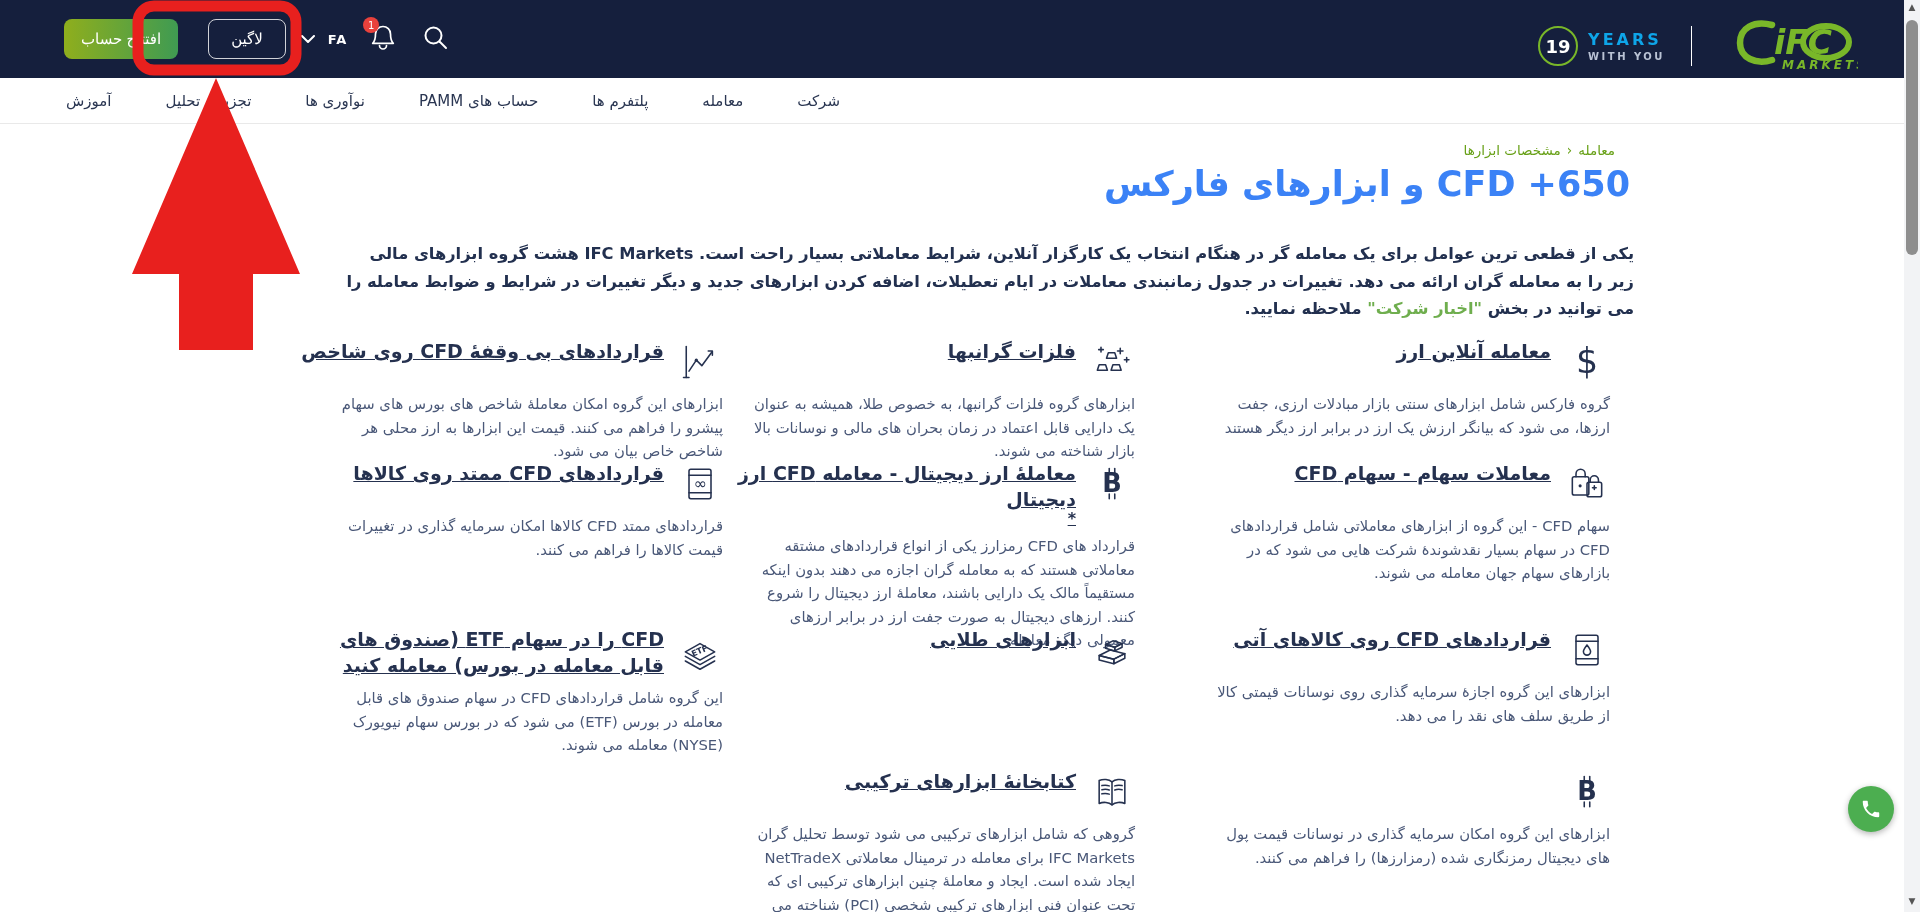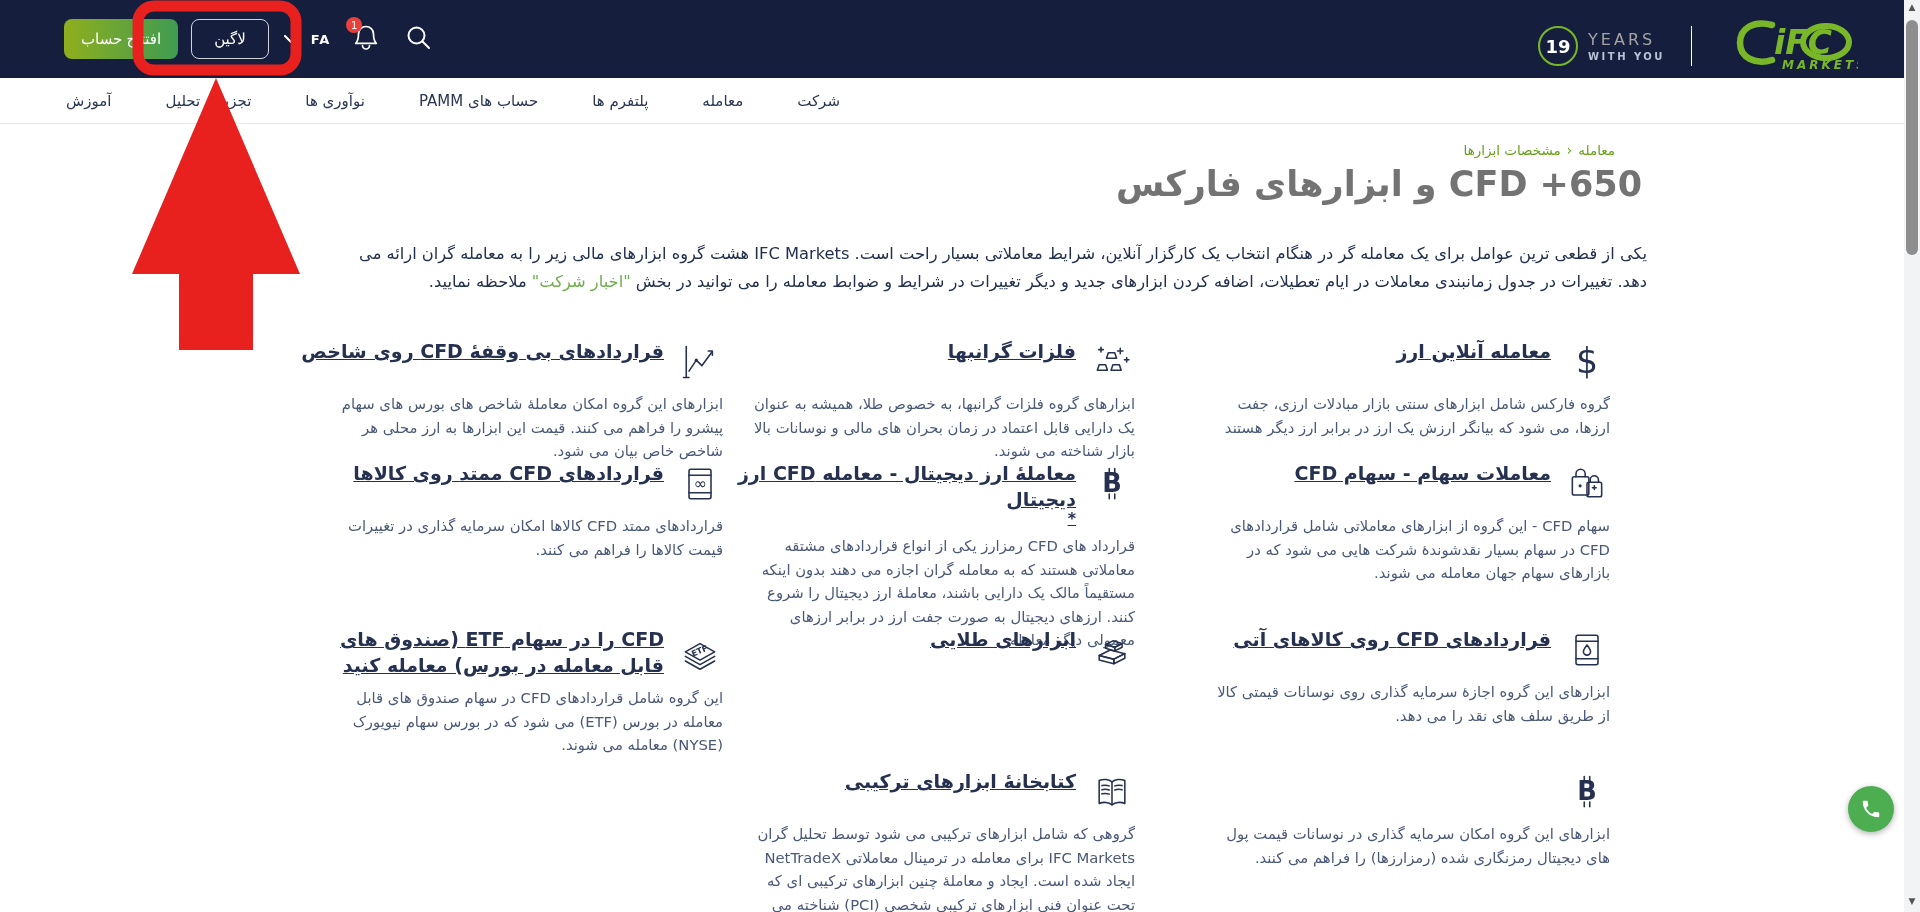--- a/index.html
+++ b/index.html
@@ -6,53 +6,53 @@
   html,body { width:1920px; height:912px; overflow:hidden; background:#fff;
               font-family:"DejaVu Sans","Liberation Sans",sans-serif; }
   body { position:relative; }
 
   
   .header { position:absolute; left:0; top:0; width:1920px; height:78px; background:#151f3d; }
   .hdr-left { position:absolute; left:64px; top:0; height:78px; display:flex; align-items:center; }
   .btn-open { background:linear-gradient(90deg,#8fae1d,#3f9b52); color:#fff; border:none;
               border-radius:8px; font-size:15px; padding:11px 17px; cursor:pointer; }
   .btn-login { background:transparent; color:#fff; border:1px solid rgba(255,255,255,.8);
-               border-radius:8px; font-size:15px; padding:10px 22px; margin-left:13px; cursor:pointer; }
+               border-radius:8px; font-size:15px; padding:10px 22px; margin-left:30px; cursor:pointer; }
   .chev { margin-left:15px; display:flex; align-items:center; cursor:pointer; }
   .lang { color:#fff; font-size:13px; font-weight:bold; letter-spacing:1px; margin-left:13px; cursor:pointer; }
   .bell-wrap { position:relative; margin-left:23px; cursor:pointer; }
   .badge { position:absolute; left:-7px; top:-6px; width:16px; height:16px; border-radius:50%;
            background:#e8413c; color:#fff; font-size:10px; display:flex; align-items:center;
            justify-content:center; }
   .search-wrap { margin-left:26px; cursor:pointer; }
 
   .hdr-right { position:absolute; right:62px; top:0; height:92px; display:flex; align-items:center; }
   .years { display:flex; align-items:center; }
   .years-circle { width:40px; height:40px; border:2.5px solid #79b729; border-radius:50%;
                   color:#fff; font-size:18px; font-weight:bold; display:flex; align-items:center;
                   justify-content:center; }
   .years-text { margin-left:10px; }
-  .years-line1 { color:#a3a3a3; font-size:16px; font-weight:normal; letter-spacing:3px; }
+  .years-line1 { color:#0ea5e9; font-size:16px; font-weight:bold; letter-spacing:3px; }
   .years-line2 { color:#b9c2d4; font-size:10px; font-weight:bold; letter-spacing:2.5px; margin-top:2px; }
   .hdr-divider { width:1px; height:40px; background:#fff; margin:0 26px; }
 
   
   .navbar { position:absolute; left:0; top:78px; width:1920px; height:46px; background:#fff;
             border-bottom:1px solid #e9e9e9; display:flex; align-items:center;
             padding-left:66px; gap:54px; }
   .nav-item { font-size:15px; color:#2a3652; cursor:pointer; white-space:nowrap; }
 
   
   .breadcrumb { position:absolute; top:142px; right:305px; direction:rtl; font-size:13.5px;
                 color:#67a016; }
   .breadcrumb .sep { margin:0 6px; }
-  .page-title { position:absolute; top:164px; right:278px; direction:rtl; font-size:35px;
-                font-weight:bold; color:#737373; white-space:nowrap; }
-  .intro { position:absolute; top:240px; right:273px; width:1295px; direction:rtl;
-           text-align:right; font-size:16.3px; line-height:27.5px; color:#22304f; }
+  .page-title { position:absolute; top:164px; right:290px; direction:rtl; font-size:35px;
+                font-weight:bold; color:#3b82f6; white-space:nowrap; }
+  .intro { position:absolute; top:240px; right:286px; width:1295px; direction:rtl;
+           text-align:right; font-size:16.3px; line-height:27.5px; color:#22304f;font-weight:bold; }
   .intro-link { color:#6fae4e; text-decoration:none; cursor:pointer; }
 
   
   .grid { position:absolute; top:338px; right:310px; width:1310px; direction:rtl;
           display:grid; grid-template-columns:475px 412px 423px;
           grid-template-rows:122px 166px 142px auto; }
   .item { max-width:423px; }
   .item-head { display:flex; align-items:flex-start; gap:13px; }
   .icon-box { width:46px; flex:none; display:flex; justify-content:center; padding-top:2px; }
   .icon-box svg { stroke:#25314f; fill:none; stroke-width:1.7; stroke-linecap:round;

